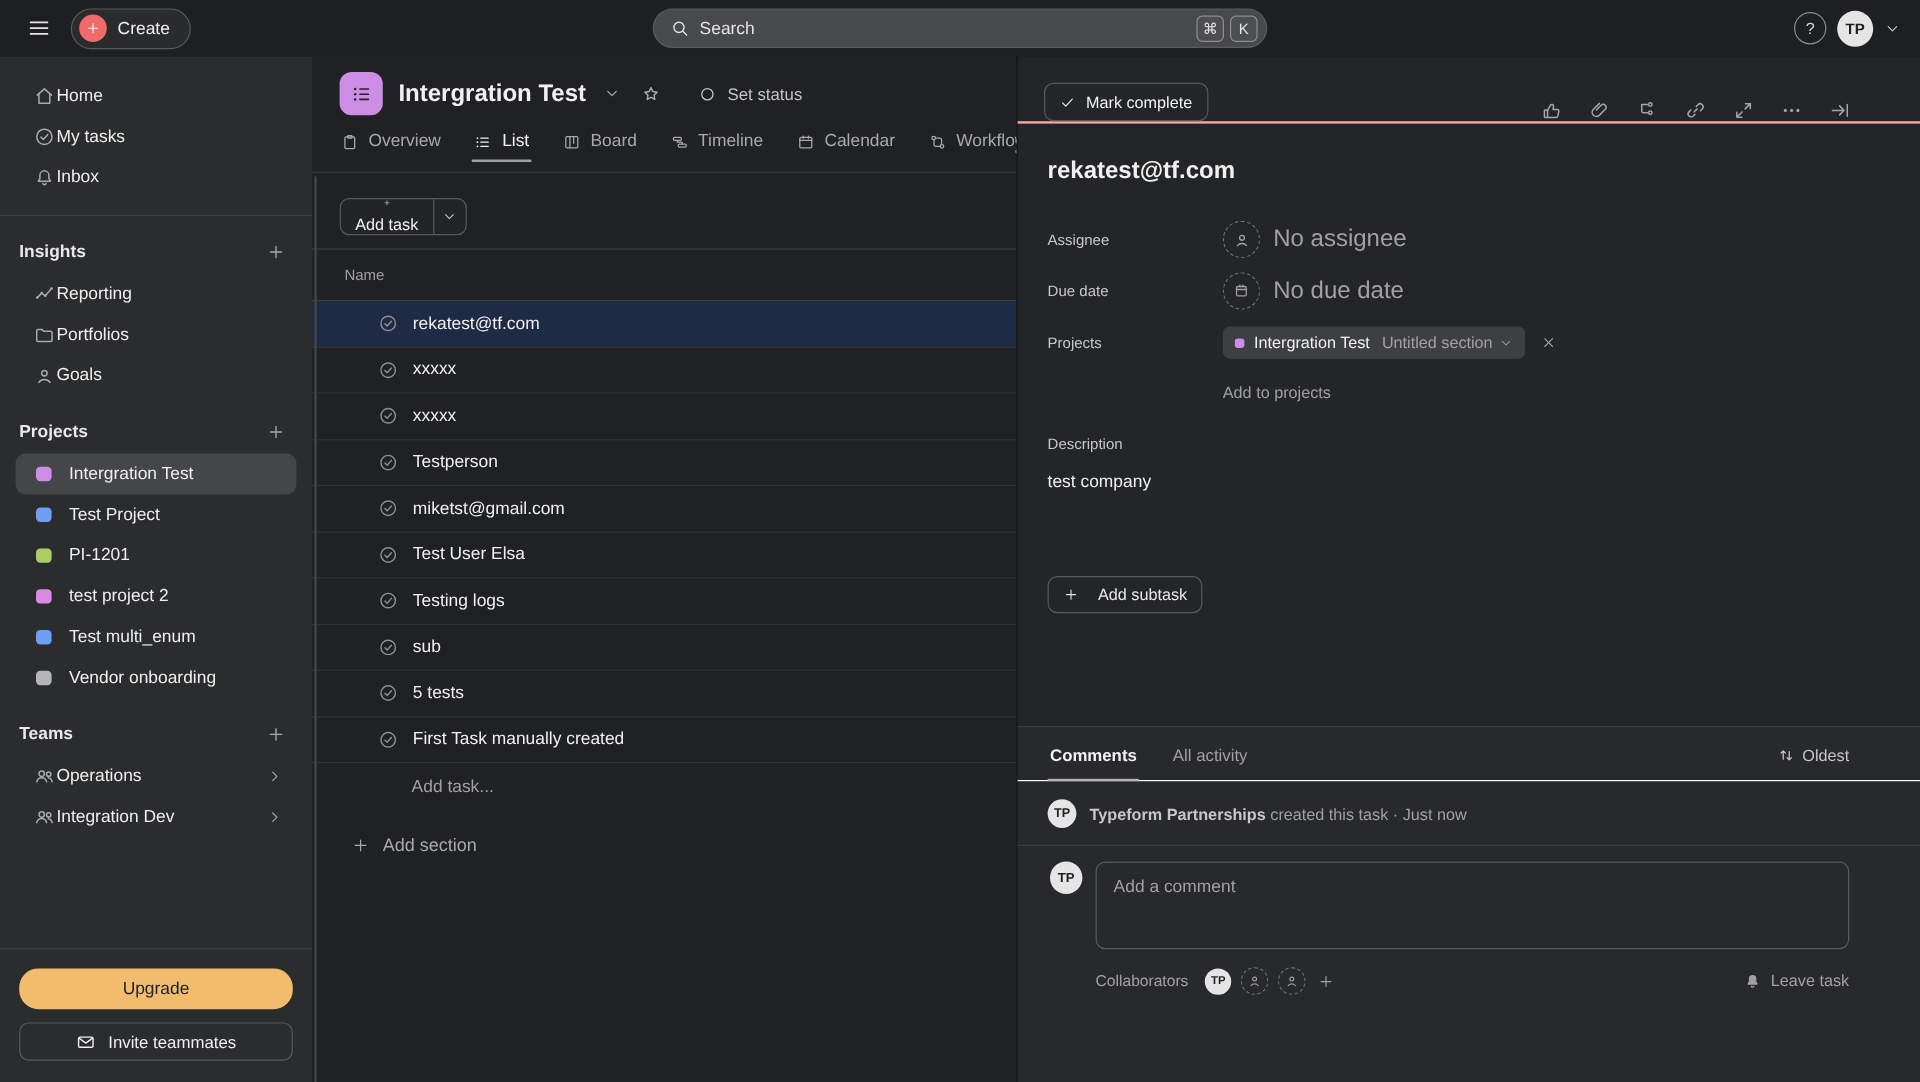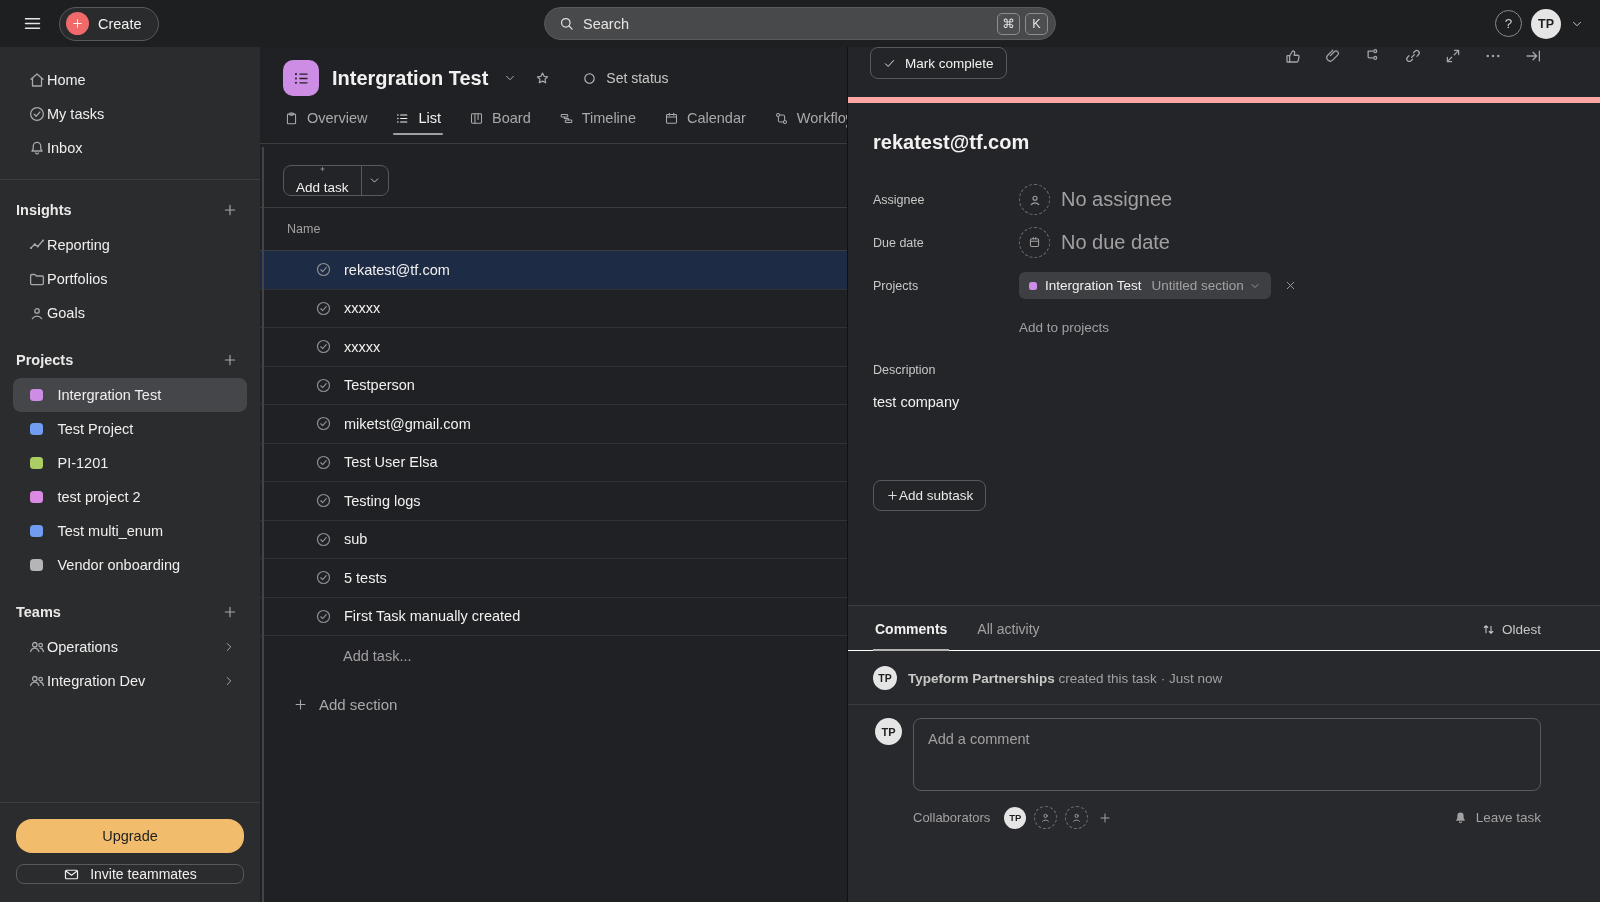--- a/index.html
+++ b/index.html
@@ -39,21 +39,21 @@
   .side-section { padding-top:12px; }
   .side-header { height:36px; display:flex; align-items:center; justify-content:space-between; padding:0 20px 0 16px; font-size:14.5px; font-weight:700; color:#EAE9E8; }
   .plus-btn { background:none; border:none; color:#A9A8AA; padding:2px; }
   .proj-item { height:34px; margin:0 13px; padding:0 6px 0 17px; display:flex; align-items:center; gap:15px; border-radius:8px; font-size:14.5px; color:#F0EFEE; cursor:pointer; }
   .proj-item.selected { background:#454649; }
   .proj-swatch { width:12.5px; height:12.5px; border-radius:3.5px; flex-shrink:0; }
   .team-item { padding-right:24px; }
   .team-item .chev { margin-left:auto; color:#A9A8AA; }
   .sidebar-bottom { margin-top:auto; padding:16px 16px 18px; border-top:1px solid #3D3E40; display:flex; flex-direction:column; gap:11px; }
   .upgrade-btn { height:34px; border-radius:16px; background:#F1BD6C; color:#1E1F21; font-size:14.5px; font-weight:500; border:none; }
-  .invite-btn { height:20px; border-radius:8px; background:transparent; border:1px solid #59595B; color:#F0EFEE; font-size:14px;
+  .invite-btn { height:32px; border-radius:8px; background:transparent; border:1px solid #59595B; color:#F0EFEE; font-size:14px;
     display:flex; align-items:center; justify-content:center; gap:10px; }
 
   
   .main { flex:1; min-width:0; background:#202124; position:relative; overflow:hidden; }
   .main::before { content:''; position:absolute; left:2px; top:100px; bottom:0; width:2px; background:#434447; z-index:1; }
   .proj-head { padding:13px 0 0 23px; border-bottom:1px solid #3B3C3E; }
   .proj-title-row { display:flex; align-items:center; gap:13px; }
   .proj-icon { width:36px; height:36px; border-radius:10px; background:#CD8DE5; color:#232325; display:flex; align-items:center; justify-content:center; flex-shrink:0; }
   .proj-title { font-size:20px; font-weight:700; }
   .title-caret,.star-btn { background:none; border:none; color:#A9A8AA; padding:2px; }
@@ -69,41 +69,41 @@
   .addtask-caret { width:27px; display:flex; align-items:center; justify-content:center; border-left:1px solid #59595B; color:#C7C6C5; background:none; border-top:none; border-right:none; border-bottom:none; }
   .name-head { height:43px; display:flex; align-items:center; padding-left:27px; font-size:12.5px; color:#A2A0A2; border-bottom:1px solid #3B3C3E; }
   .task-row { height:38.5px; display:flex; align-items:center; gap:12px; padding-left:55px; border-bottom:1px solid #313236; font-size:14.5px; color:#F2F1F0; cursor:pointer; }
   .task-row.selected { background:#1E2B45; }
   .task-check { color:#8E8D8F; background:none; border:none; display:flex; padding:0; }
   .addtask-row { height:40px; display:flex; align-items:center; padding-left:83px; color:#A2A0A2; font-size:14.5px; cursor:text; }
   .add-section { display:flex; align-items:center; gap:11px; margin:20px 0 0 33px; color:#A9A8AA; font-size:15px; background:none; border:none; }
 
   
   .detail { width:753px; flex-shrink:0; background:#232528; border-left:1px solid #101112; display:flex; flex-direction:column; }
-  .detail-head { height:56px; display:flex; align-items:flex-start; padding:0 58px 0 22px; border-bottom:6px solid #fca5a5; flex-shrink:0; }
+  .detail-head { height:56px; display:flex; align-items:flex-end; padding:0 58px 0 22px; border-bottom:2px solid #fca5a5; flex-shrink:0; }
   .markcomplete { height:32px; display:flex; align-items:center; gap:9px; padding:0 12px; border:1px solid #59595B; border-radius:8px;
     background:none; color:#F2F1F0; font-size:13.5px; }
   .detail-icons { margin-left:auto; display:flex; align-items:center; gap:22px; color:#A5A4A6; }
   .dicon { background:none; border:none; color:inherit; padding:0; display:flex; }
   .detail-body { height:502px; padding:22px 25px 0; }
   .task-title { font-size:20px; font-weight:700; margin:6px 0 24px; }
   .field-row { display:flex; align-items:center; min-height:43px; }
   .field-label { width:146px; flex-shrink:0; font-size:12.5px; color:#C9C8C7; }
   .dashed-circle { width:31px; height:31px; border:1.5px dashed #6E6E70; border-radius:50%; display:flex; align-items:center; justify-content:center; color:#A2A0A2; flex-shrink:0; background:none; }
   .field-value { margin-left:11px; color:#A2A0A2; font-size:20px; }
   .chip { display:flex; align-items:center; background:#3E3F42; border-radius:6px; height:27px; padding:0 10px; font-size:13.5px; }
   .chip-dot { width:8px; height:8px; border-radius:2.5px; margin-right:8px; }
   .chip-name { color:#F2F1F0; }
   .chip-section { color:#A2A0A2; margin-left:10px; display:flex; align-items:center; gap:5px; background:none; border:none; font-size:13.5px; }
   .chip-x { margin-left:11px; background:none; border:none; color:#A2A0A2; display:flex; padding:2px; }
   .add-to-projects { padding:12px 0 0 146px; }
   .add-to-projects button { background:none; border:none; color:#A2A0A2; font-size:13.5px; }
   .desc-label { font-size:12.5px; color:#C9C8C7; margin-top:28px; }
   .desc-text { font-size:14.5px; color:#F2F1F0; margin-top:17px; min-height:70px; }
-  .add-subtask { margin-top:16px; display:inline-flex; align-items:center; gap:0; height:31px; padding:0 12px;
+  .add-subtask { margin-top:16px; display:inline-flex; align-items:center; gap:16px; height:31px; padding:0 12px;
     border:1px solid #59595B; border-radius:8px; background:none; color:#E9E8E7; font-size:13.5px; }
 
   
   .comments { margin-top:auto; height:297px; background:#28292C; border-top:1px solid #3B3C3E; display:flex; flex-direction:column; flex-shrink:0; }
   .comments-tabs { display:flex; align-items:flex-end; gap:26px; padding:0 59px 0 25px; height:45px; border-bottom:1px solid #ffffff; flex-shrink:0; }
   .ctab { font-size:14px; color:#A2A0A2; background:none; border:none; padding:0 2px 13px; position:relative; }
   .ctab.active { color:#F2F1F0; font-weight:700; }
   .ctab.active::after { content:''; position:absolute; left:0; right:0; bottom:-1px; height:2.5px; background:#B5B4B3; }
   .sort-btn { margin-left:auto; display:flex; align-items:center; gap:6px; color:#C7C6C5; font-size:13.5px; background:none; border:none; padding-bottom:13px; }
   .activity { display:flex; align-items:center; gap:11px; padding:15px 25px 14px; font-size:13.5px; color:#A2A0A2; border-bottom:1px solid #3B3C3E; }

